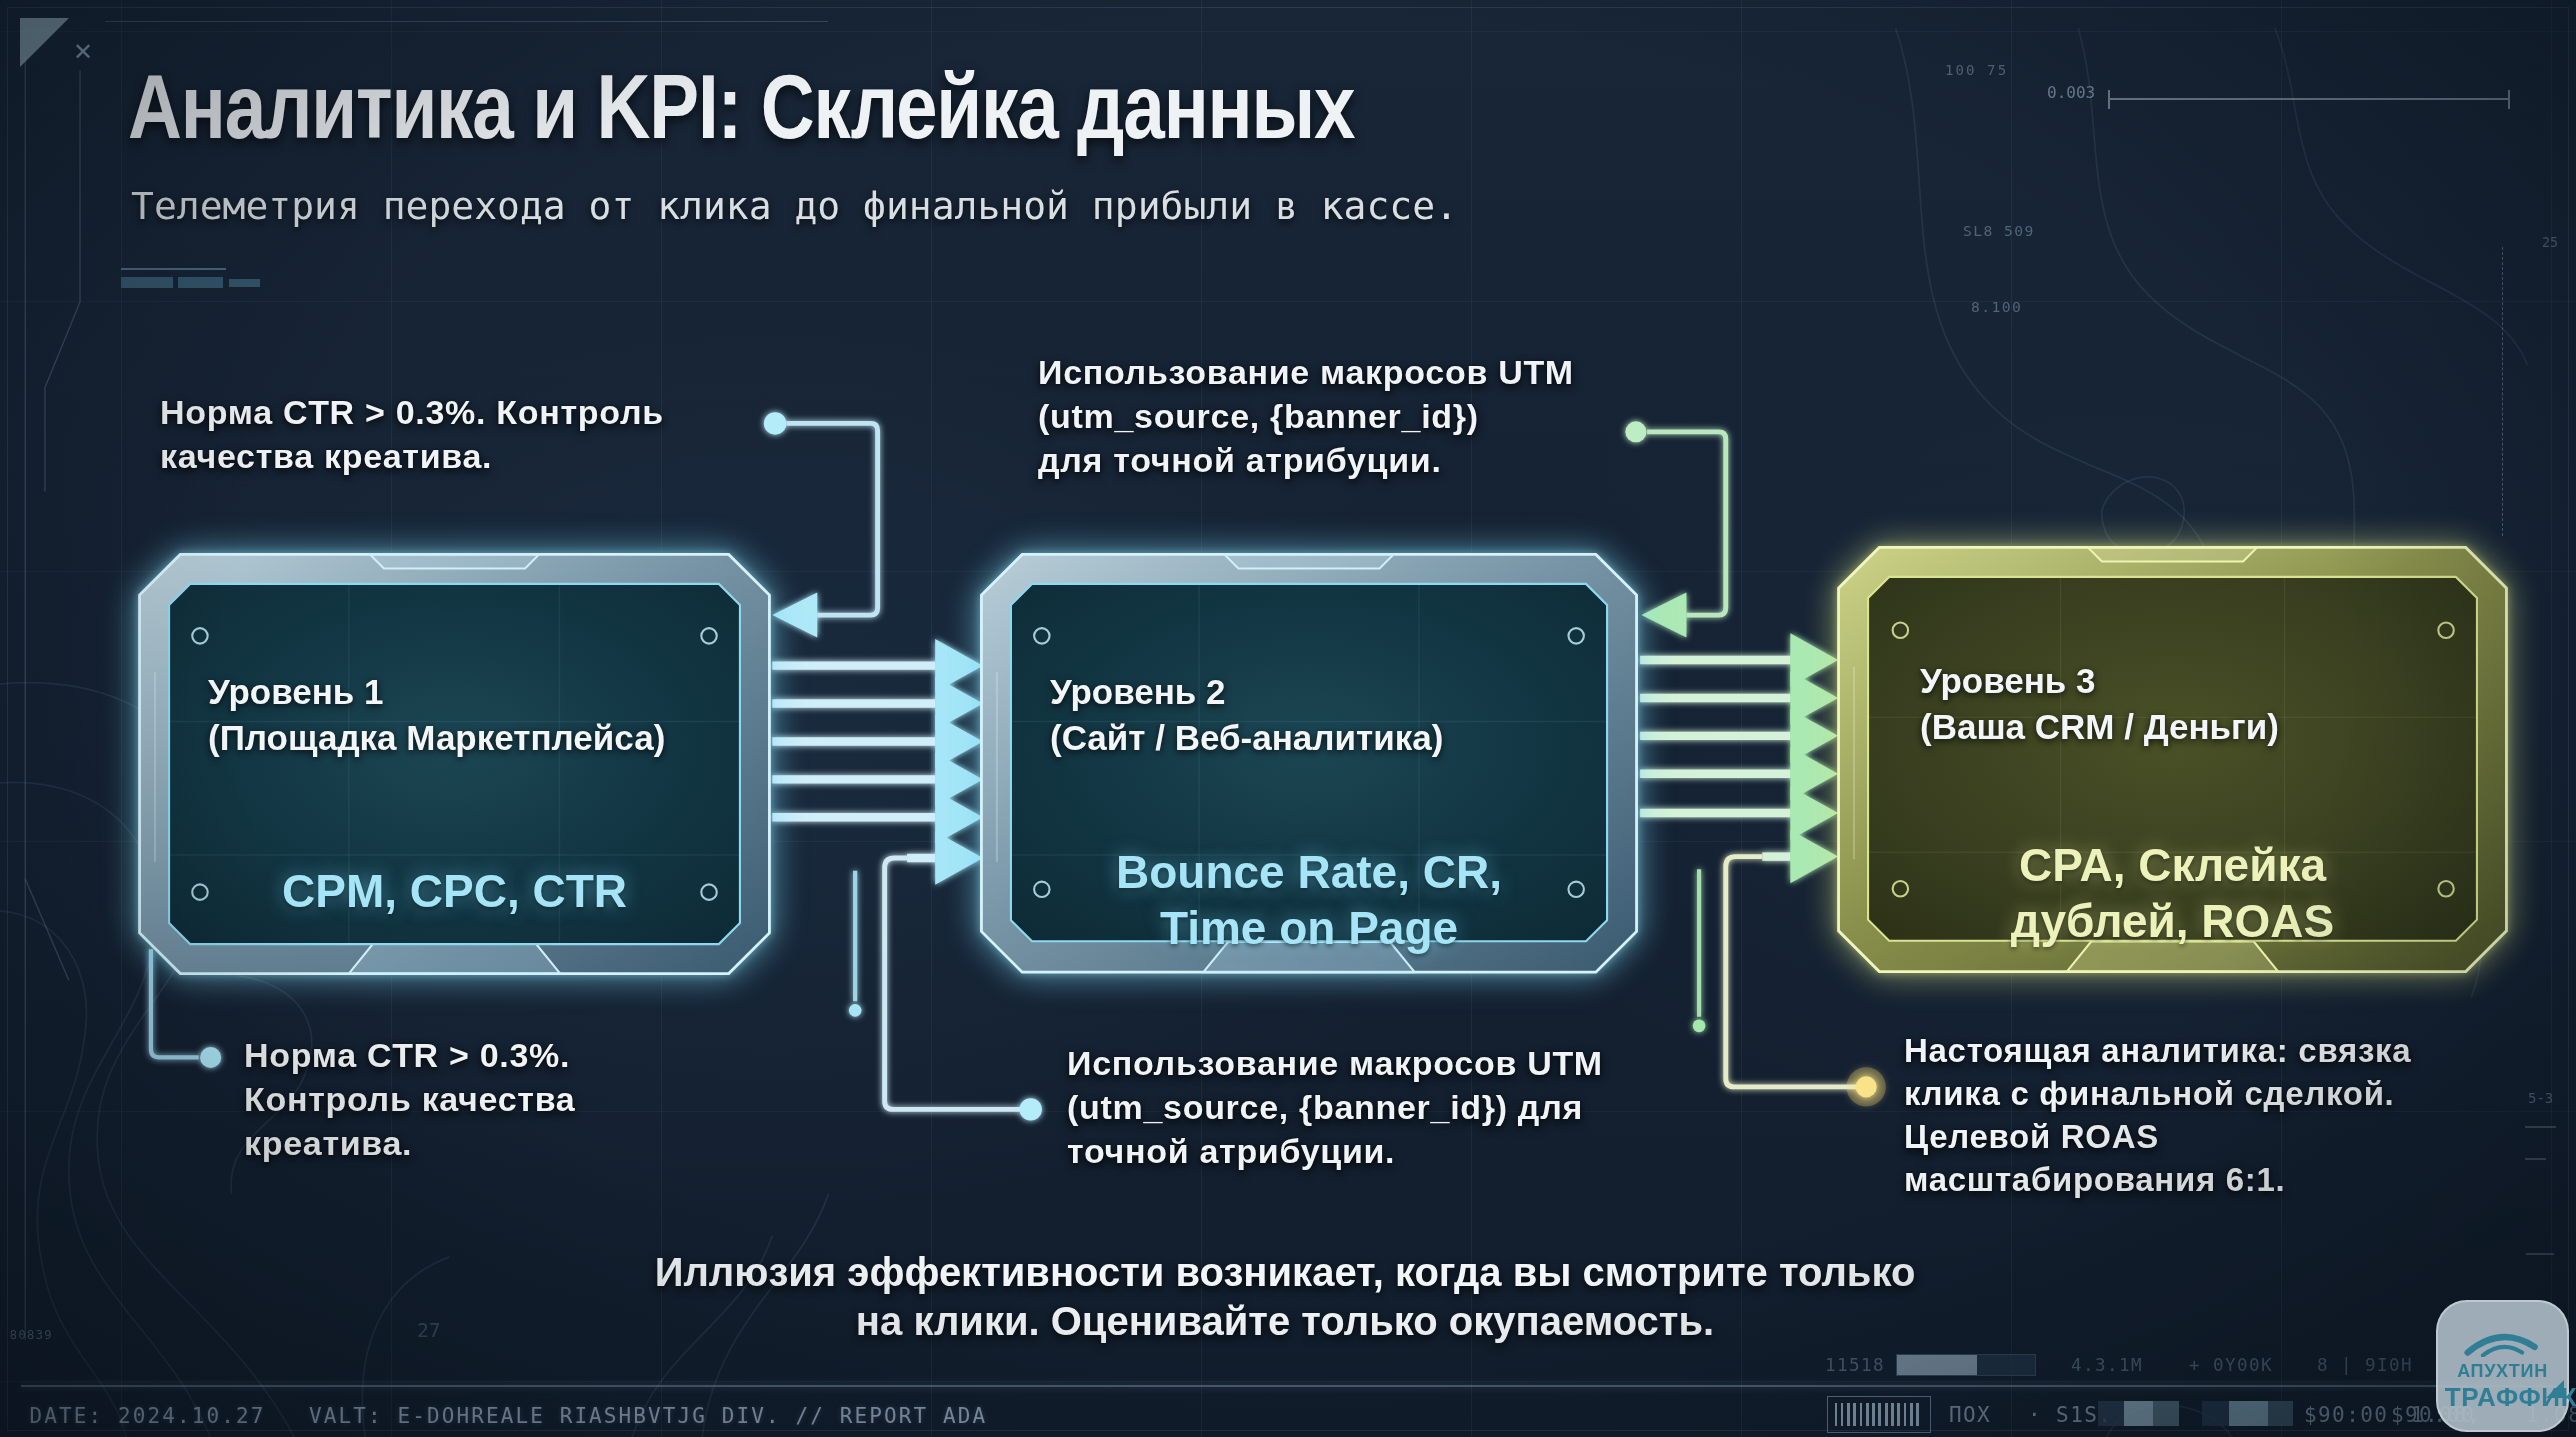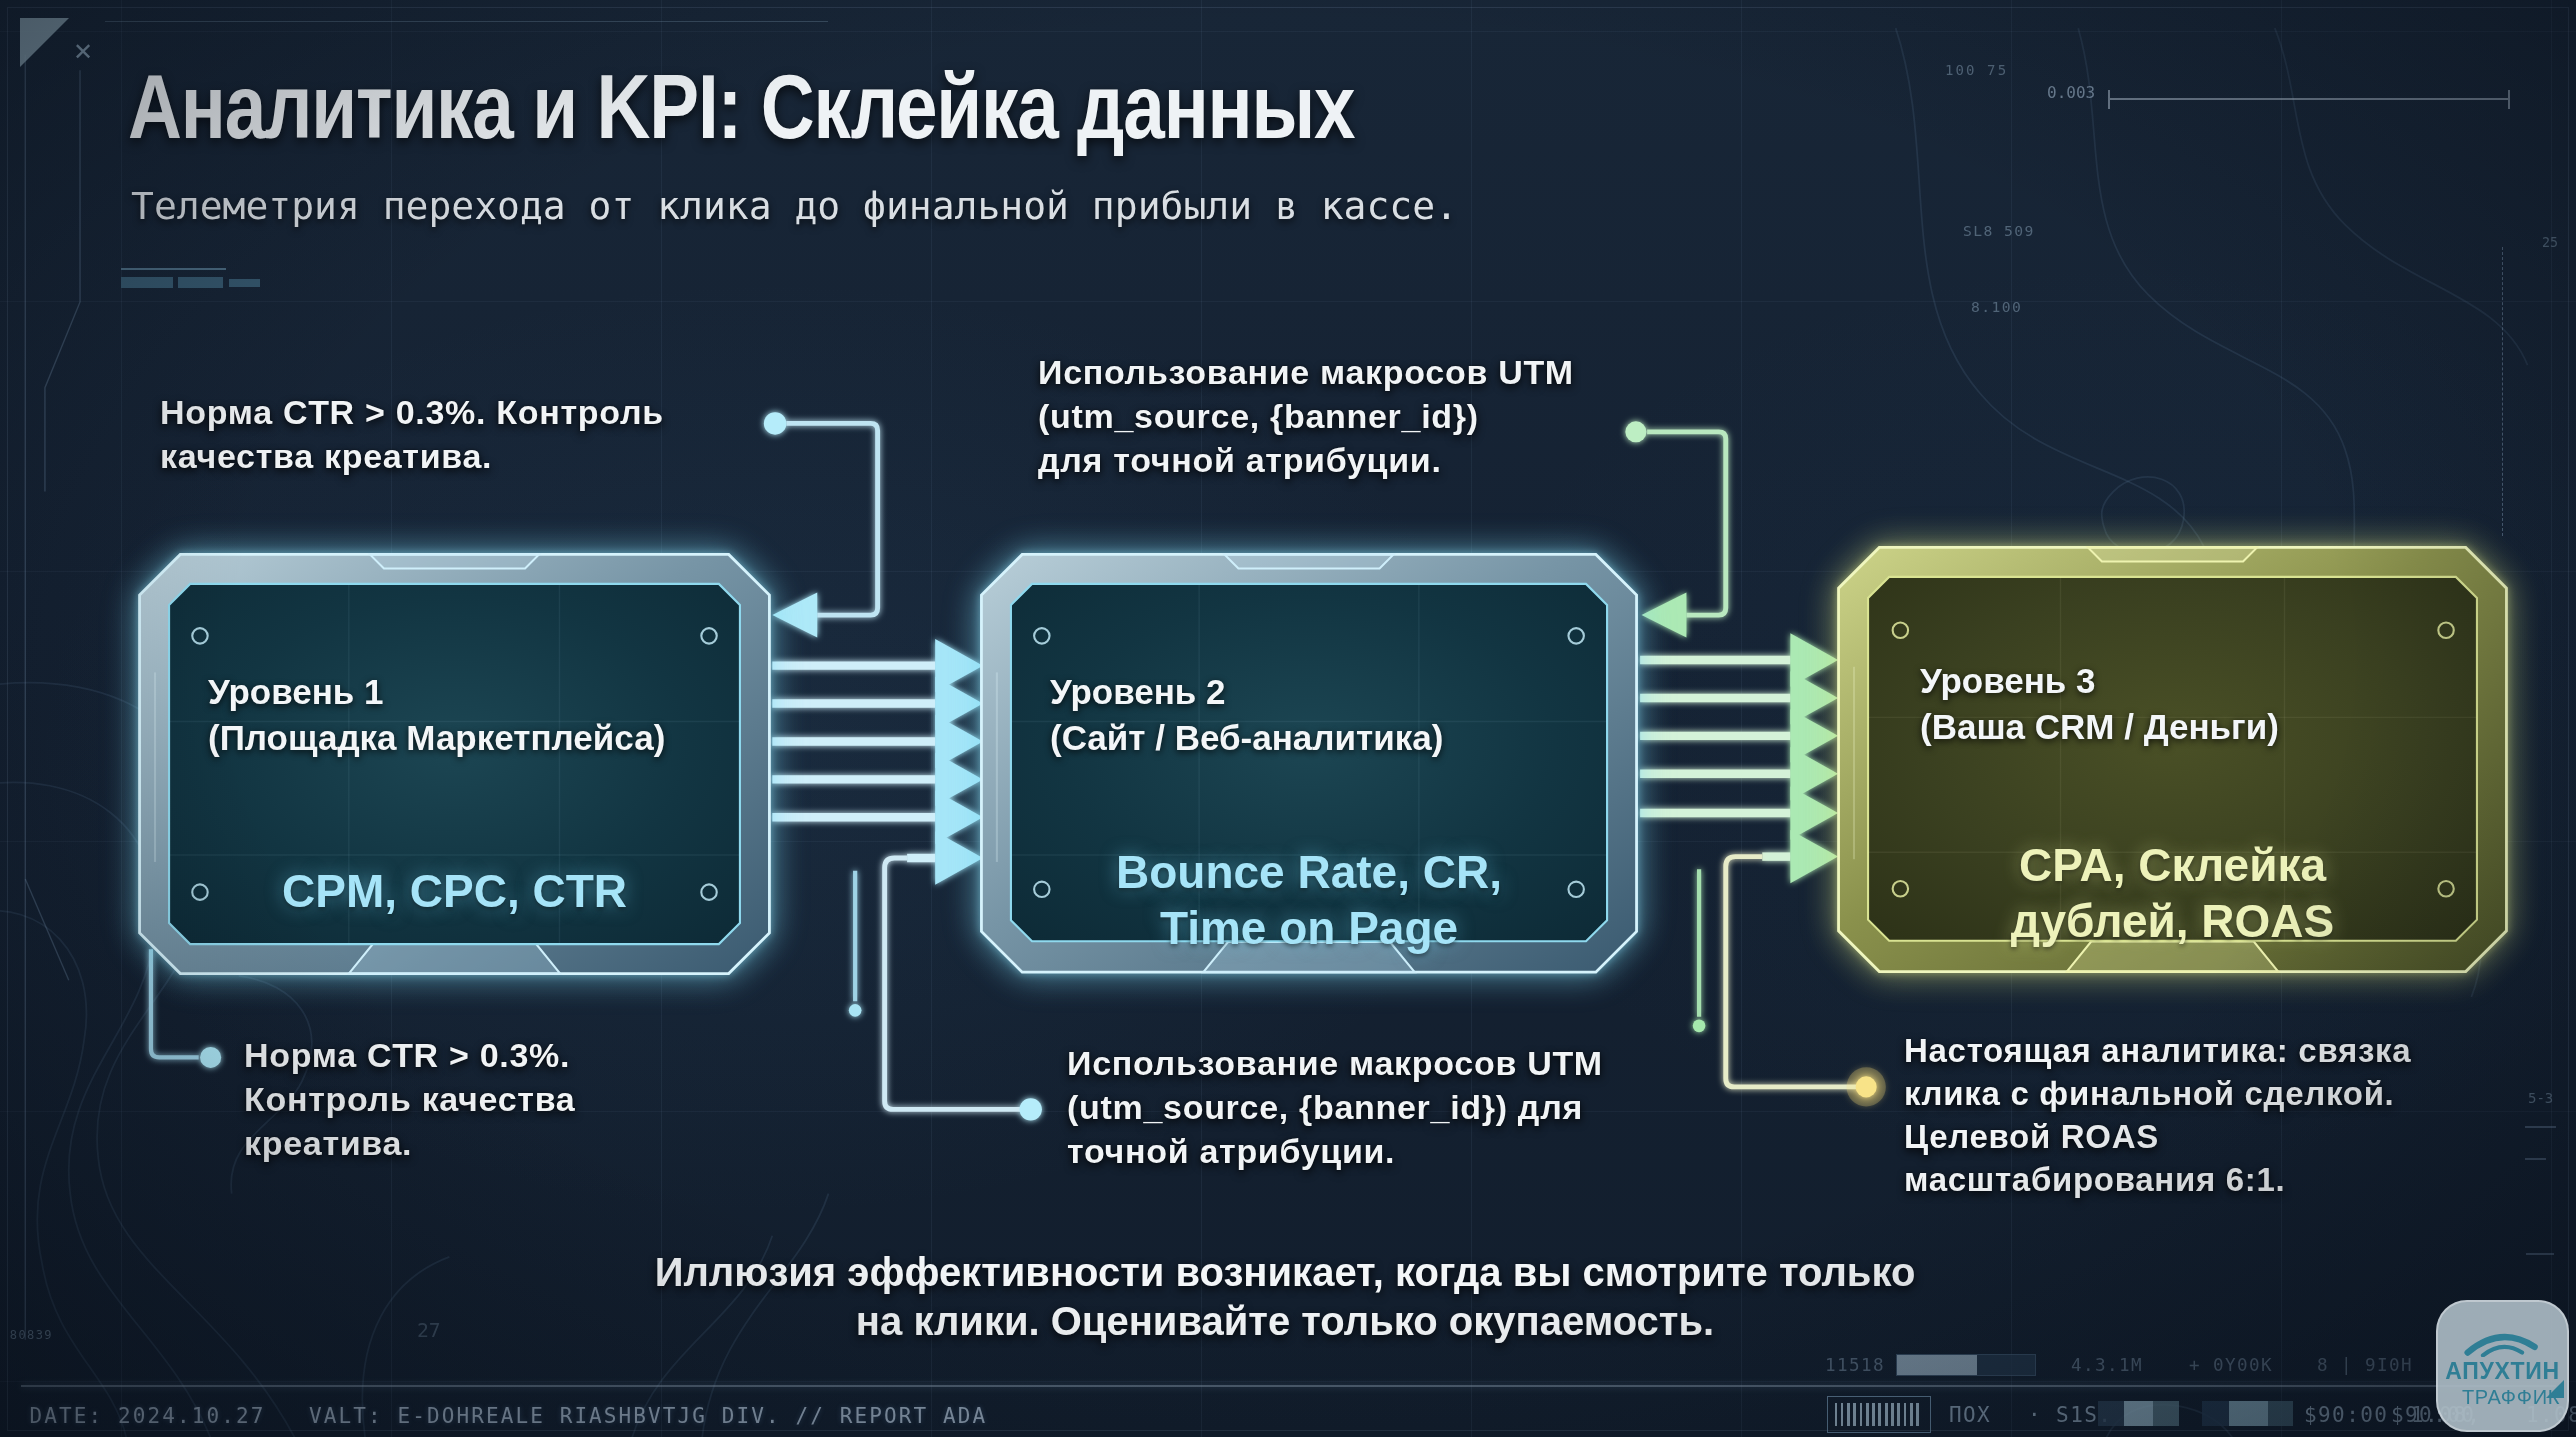--- a/index.html
+++ b/index.html
@@ -110,22 +110,22 @@
   .olive .level-metrics{color:#edf2ba;text-shadow:0 0 18px rgba(225,235,150,.45),0 2.1px 5.6px rgba(0,0,0,.6);}
   .level-metrics span{display:block;}
   
   .overlay{position:absolute;inset:0;z-index:3;pointer-events:none;}
   .vignette{position:absolute;inset:0;z-index:6;pointer-events:none;
     background:radial-gradient(ellipse at 50% 46%, transparent 58%, rgba(4,9,18,.5) 100%);}
   
   .watermark{position:absolute;left:2436px;top:1300px;width:133px;height:132px;z-index:7;
     background:rgba(178,193,203,.88);border:2.1px solid rgba(255,255,255,.35);border-radius:31px;
     display:flex;flex-direction:column;align-items:center;justify-content:center;box-sizing:border-box;}
-  .watermark .wm1{font-size:23px;font-weight:700;color:#2f7e95;letter-spacing:0.7px;line-height:28px;}
-  .watermark .wm2{font-size:20px;font-weight:400;color:#2f7e95;letter-spacing:0.7px;line-height:25px;margin-left:17px;}
+  .watermark .wm1{font-size:18px;font-weight:700;color:#2f7e95;letter-spacing:0.7px;line-height:28px;}
+  .watermark .wm2{font-size:26px;font-weight:700;color:#2f7e95;letter-spacing:0.7px;line-height:25px;margin-left:17px;}
   .wm-tri{position:absolute;right:2.8px;bottom:32px;width:0;height:0;
     border-right:18px solid #2f7e95;border-top:18px solid transparent;}
 </style>
 </head>
 <body>
 
 <div id="canvas">
 
   <svg class="decor-svg" width="2576" height="1438" viewBox="0 0 3669 2048">
     <g fill="none" stroke="rgba(125,160,200,.13)" stroke-width="2.5">

